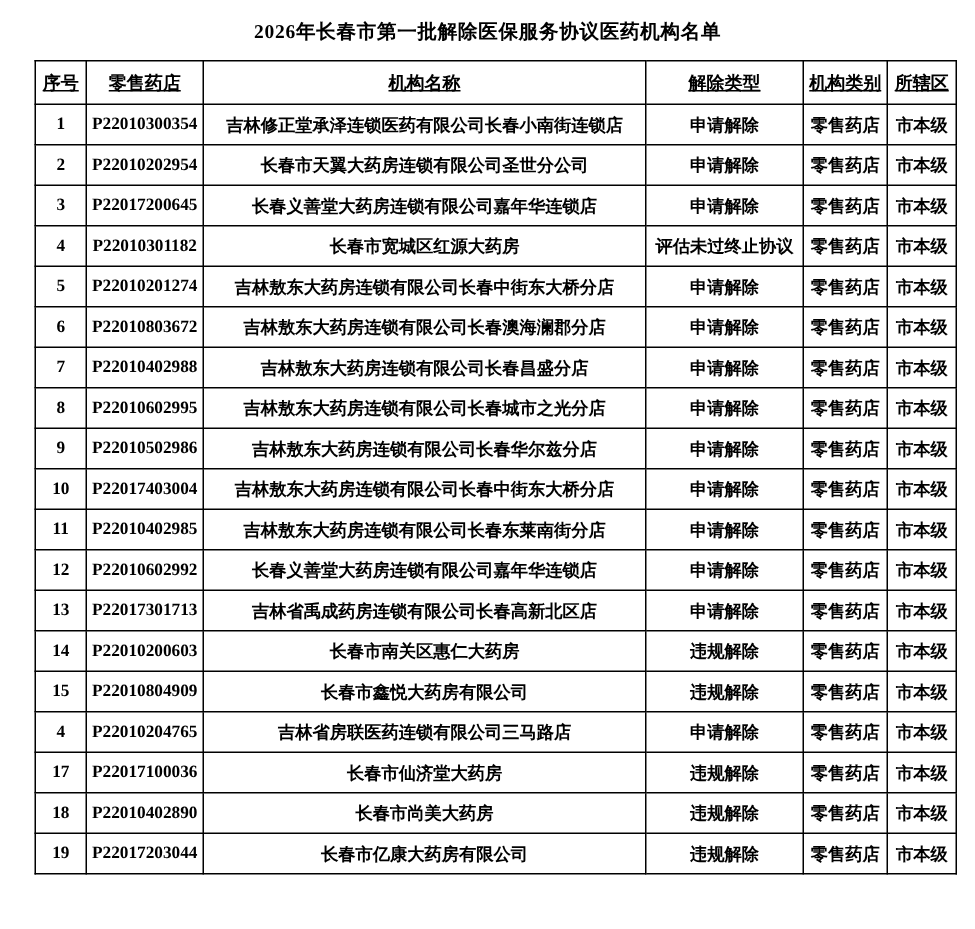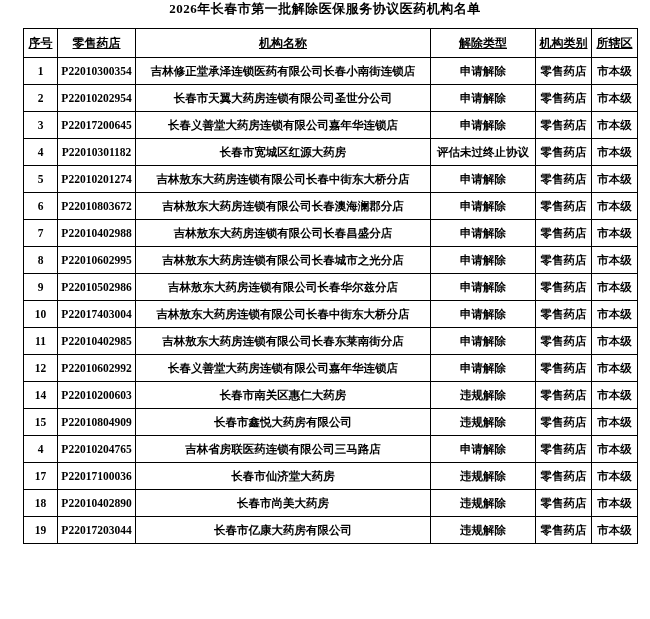--- a/index.html
+++ b/index.html
@@ -14,20 +14,21 @@
     font-family: "Liberation Serif", "DejaVu Serif", serif;
   }
   .page {
     position: relative;
     width: 650px;
     height: 619px;
     overflow: hidden;
     background: #ffffff;
   }
   .doc-title {
+    padding-top: 12px;
     text-align: center;
     font-size: 13px;
     font-weight: bold;
     letter-spacing: 0.5px;
   }
   table.inst-table {
     border-collapse: collapse;
     table-layout: fixed;
     width: 614px;
     margin: 10px 0 0 23px;
@@ -174,20 +175,28 @@
         </tr>
         <tr>
           <td>12</td>
           <td>P22010602992</td>
           <td>长春义善堂大药房连锁有限公司嘉年华连锁店</td>
           <td>申请解除</td>
           <td>零售药店</td>
           <td>市本级</td>
         </tr>
         <tr>
+          <td>13</td>
+          <td>P22017301713</td>
+          <td>吉林省禹成药房连锁有限公司长春高新北区店</td>
+          <td>申请解除</td>
+          <td>零售药店</td>
+          <td>市本级</td>
+        </tr>
+        <tr>
           <td>14</td>
           <td>P22010200603</td>
           <td>长春市南关区惠仁大药房</td>
           <td>违规解除</td>
           <td>零售药店</td>
           <td>市本级</td>
         </tr>
         <tr>
           <td>15</td>
           <td>P22010804909</td>

